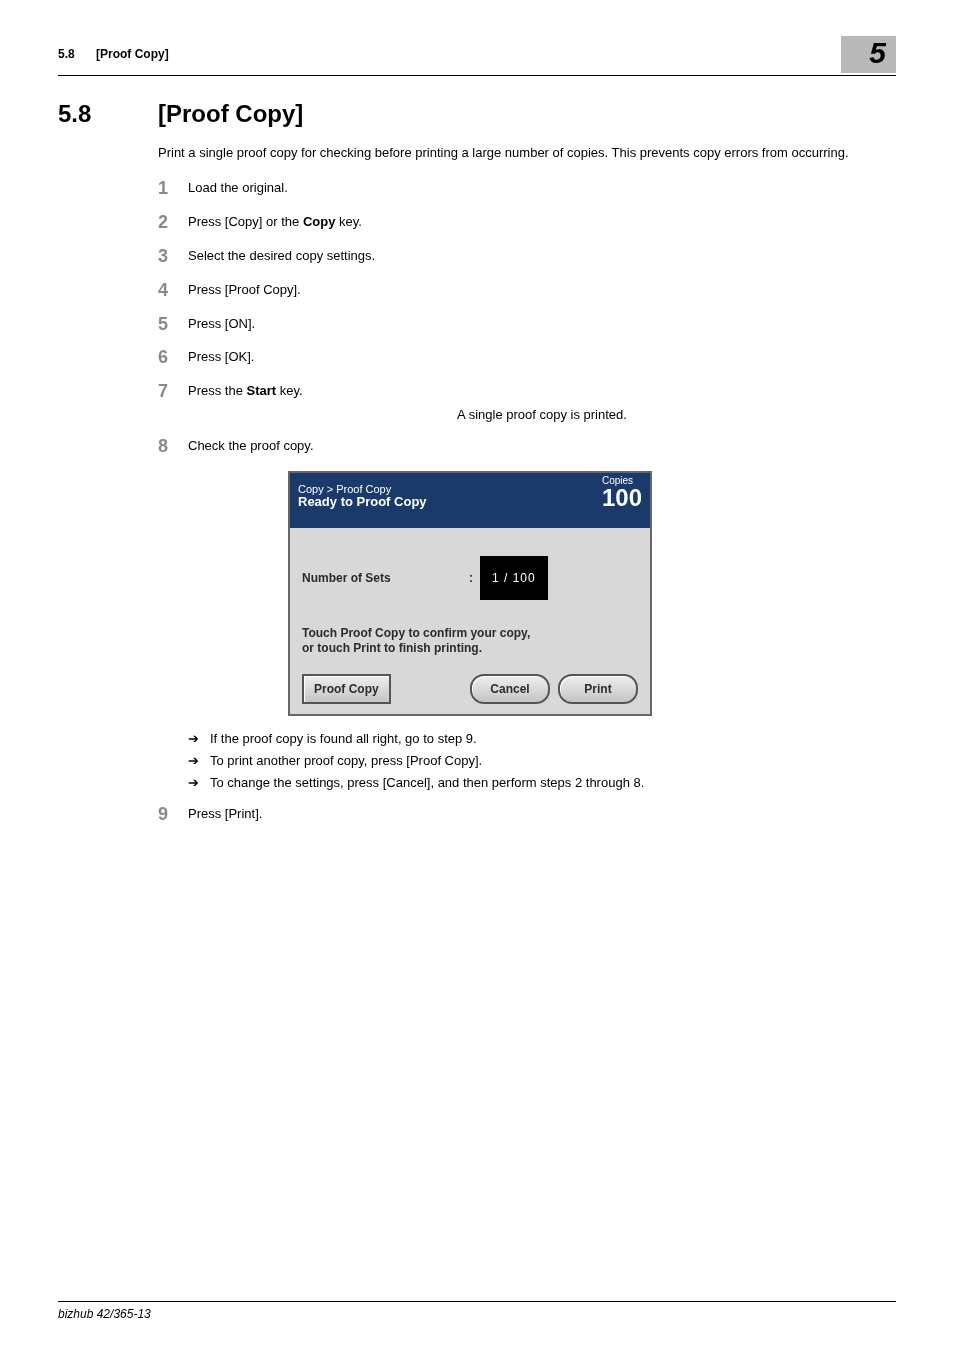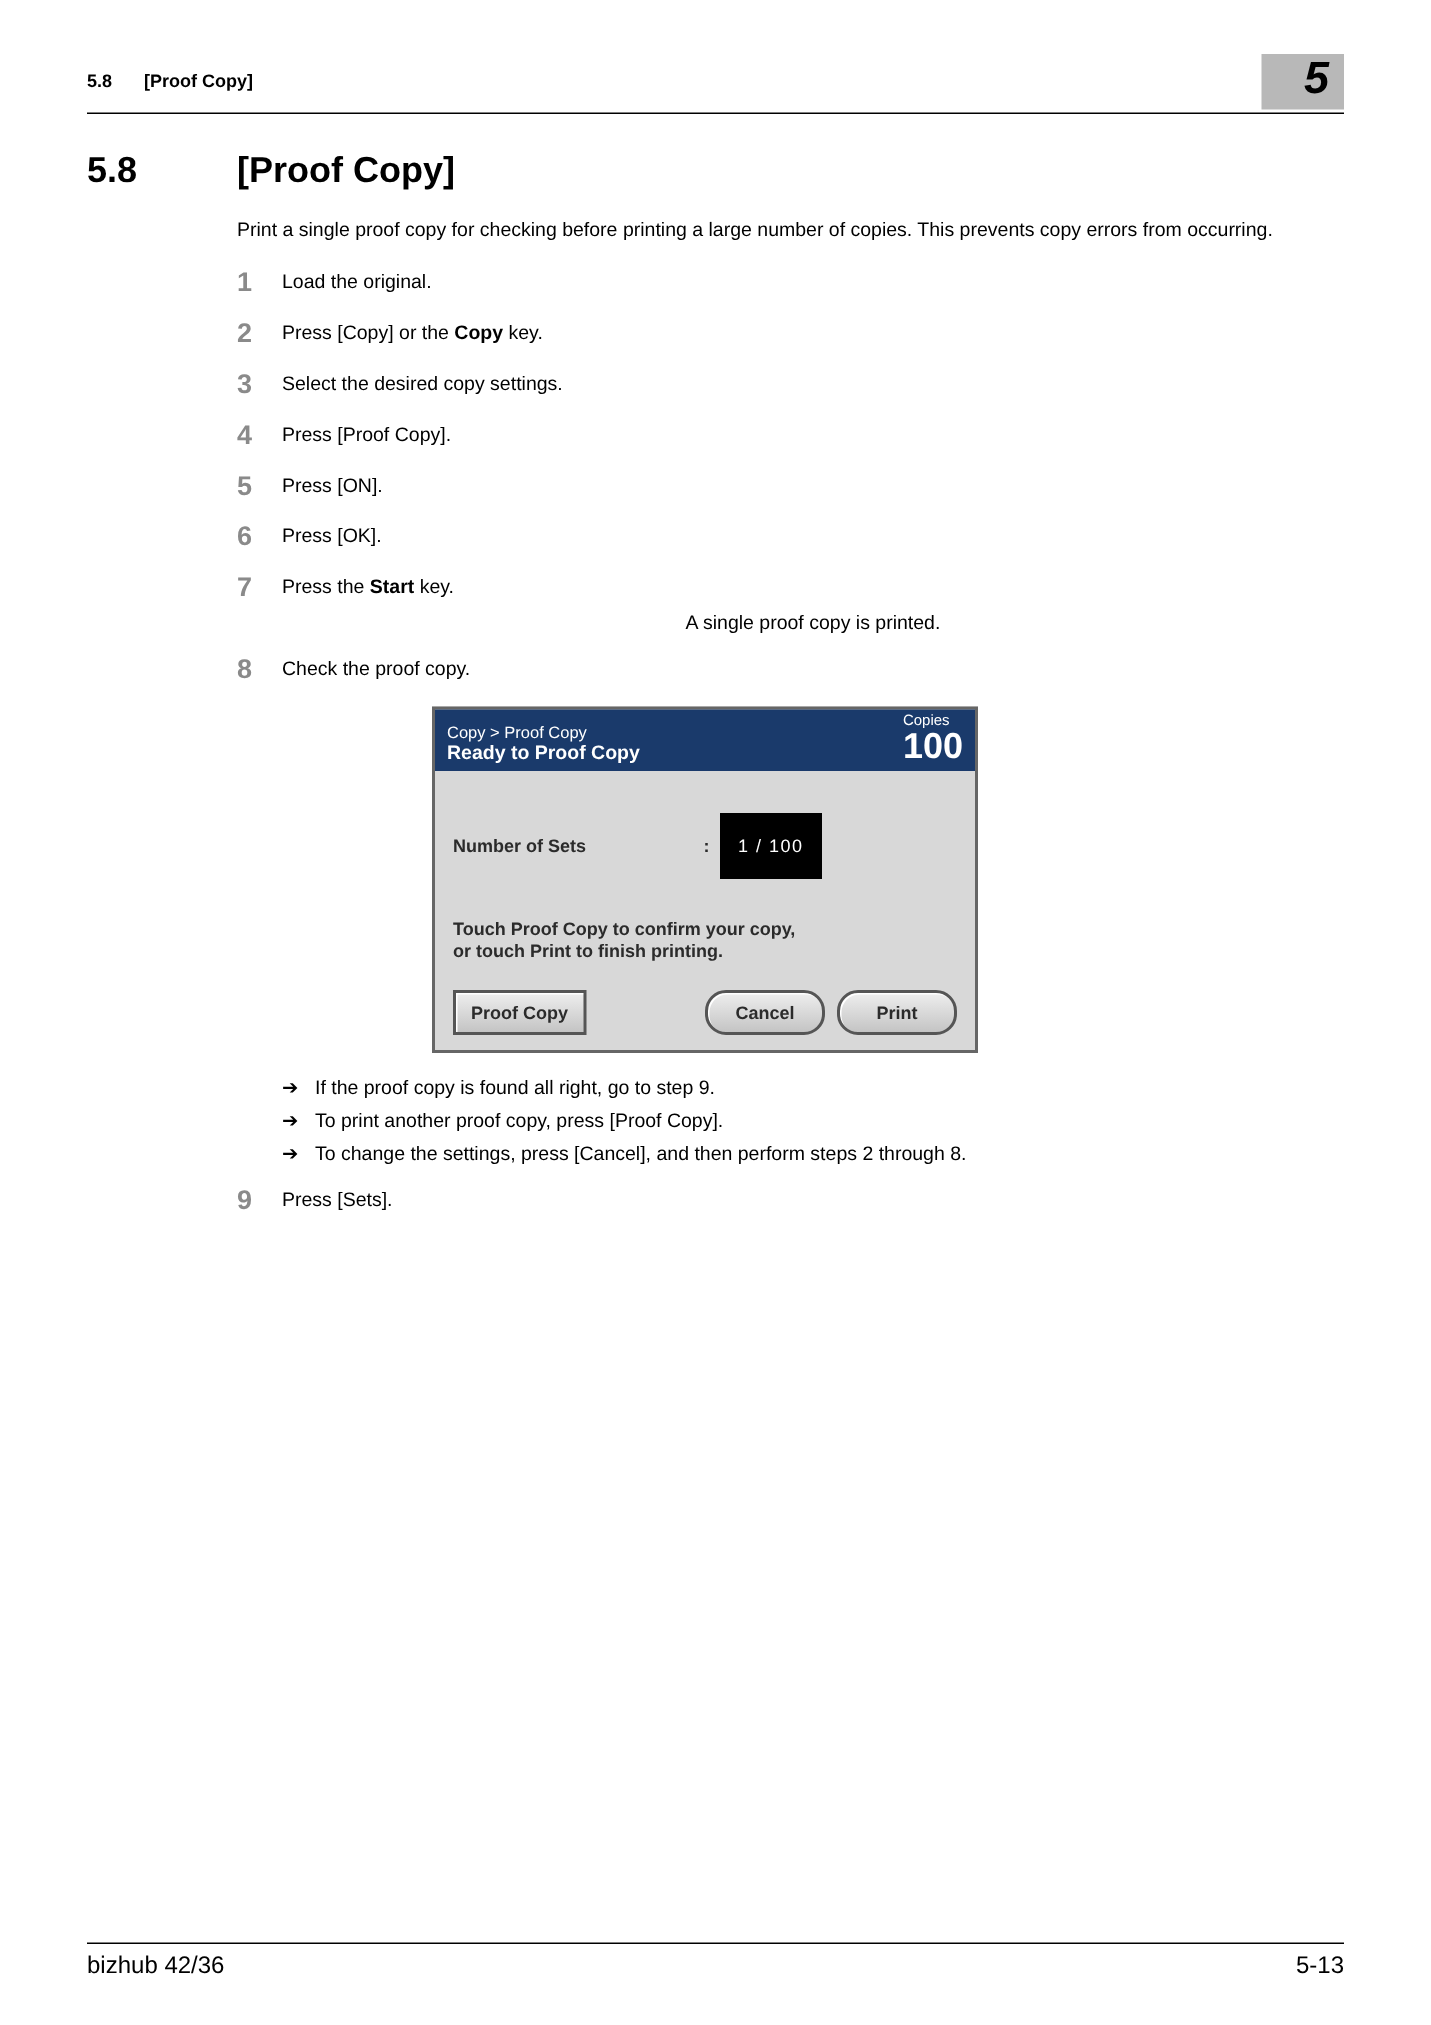--- a/index.html
+++ b/index.html
@@ -119,21 +119,21 @@
     width: 360px;
     border: 2px solid #666;
     background: #d8d8d8;
     font-family: Arial, sans-serif;
   }
   .panel .titlebar {
     background: #1a3a6b;
     color: #fff;
     display: flex;
     align-items: flex-end;
-    padding: 3px 8px 4px 8px;
+    padding: 3px 8px 18px 8px;
   }
   .panel .titlebar .titles { flex: 1; }
   .panel .titlebar .breadcrumb { font-size: 11px; line-height: 1.15; }
   .panel .titlebar .status { font-size: 13px; font-weight: bold; line-height: 1.15; }
   .panel .titlebar .copies-area { }
   .panel .titlebar .copies-lbl { font-size: 10px; line-height: 1; }
   .panel .titlebar .copies-val { font-size: 24px; font-weight: bold; line-height: 1; }
   .panel .body {
     padding: 28px 12px 10px 12px;
   }
@@ -188,22 +188,22 @@
     left: 58px;
     right: 58px;
   }
   .footer-rule {
     border: none;
     border-top: 1px solid #000;
     margin-bottom: 4px;
   }
   .footer-line {
     display: flex;
-    justify-content: space-between;
-    font-size: 16px;
+    font-size: 12px;
+    font-style: italic;
   }
 </style>
 </head>
 <body>
 
 <div class="page">
 
   <div class="running-head">
     <div class="left-head">
       <span class="secnum">5.8</span>
@@ -293,21 +293,21 @@
 
     <ul class="arrow-list">
       <li>If the proof copy is found all right, go to step 9.</li>
       <li>To print another proof copy, press [Proof Copy].</li>
       <li>To change the settings, press [Cancel], and then perform steps 2 through 8.</li>
     </ul>
 
     <div class="step">
       <div class="step-num">9</div>
       <div class="step-body">
-        <span>Press [Sets].</span>
+        <span>Press [Print].</span>
       </div>
     </div>
 
   </div>
 
   <div class="footer">
     <hr class="footer-rule">
     <div class="footer-line">
       <span>bizhub 42/36</span>
       <span>5-13</span>

